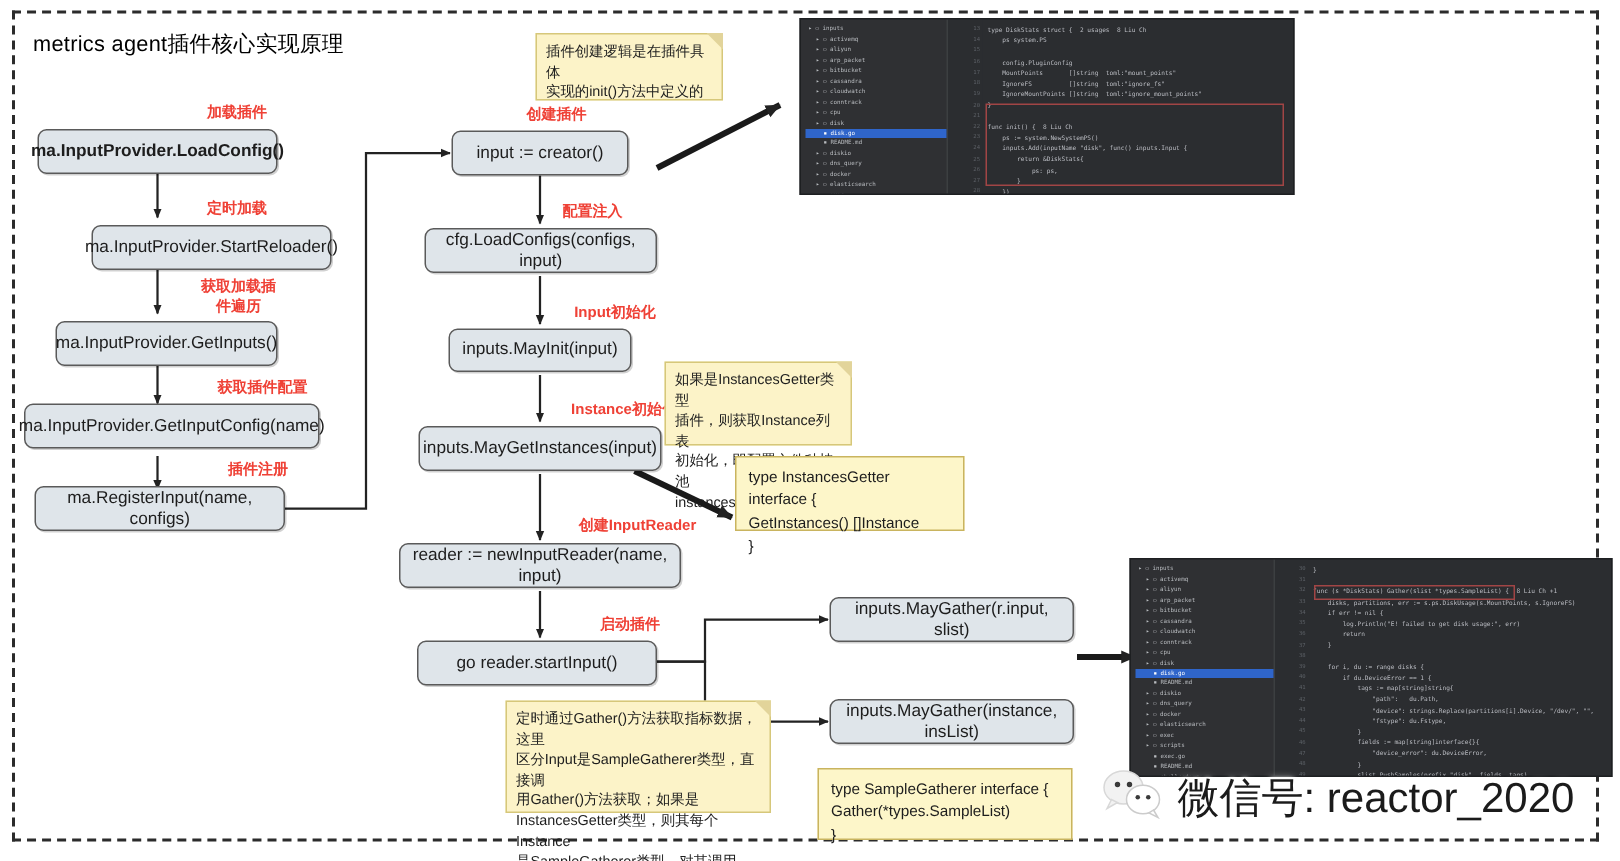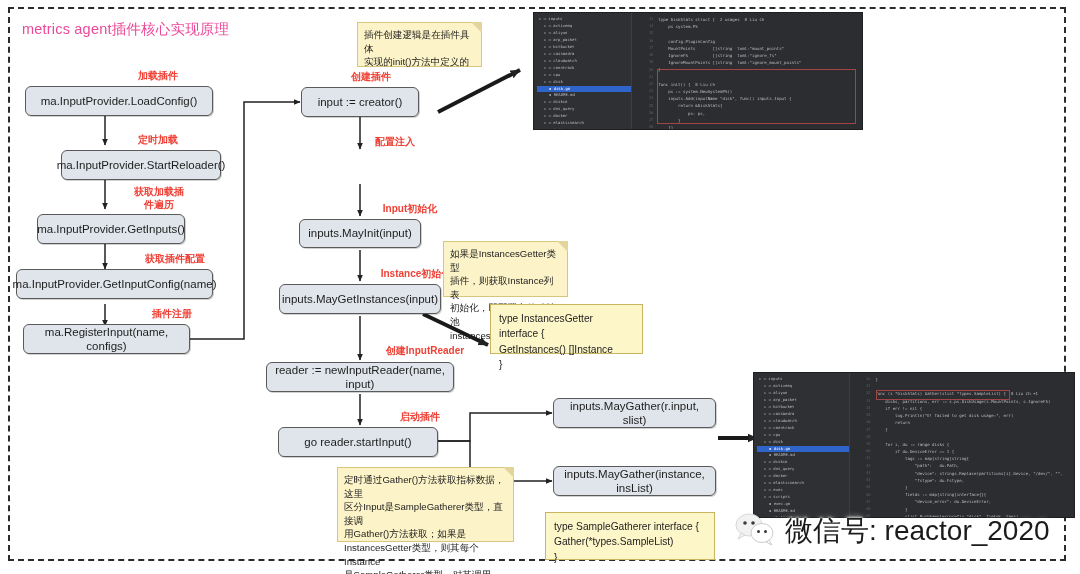--- a/index.html
+++ b/index.html
@@ -3,21 +3,21 @@
 <meta charset="utf-8">
 <style>
   html,body{margin:0;padding:0;background:#ffffff;}
   body{width:1080px;height:574px;overflow:hidden;
        font-family:"Liberation Sans","DejaVu Sans",sans-serif;}
   #canvas{position:relative;width:1080px;height:574px;background:#fff;}
 
   .dashed-frame{position:absolute;left:8px;top:7px;width:1058px;height:554px;
     border:2px dashed #2b2b2b;box-sizing:border-box;}
 
-  .title{position:absolute;left:22px;top:20px;font-size:14.5px;color:#ec4899;
+  .title{position:absolute;left:22px;top:20px;font-size:14.5px;color:#000000;
     letter-spacing:.2px;white-space:nowrap;}
 
   
   .node{position:absolute;box-sizing:border-box;background:#dfe5ea;
     border:1px solid #5a5a5a;border-radius:6px;color:#1d1d1d;
     font-size:11.5px;display:flex;align-items:center;justify-content:center;
     text-align:center;padding:0 6px;line-height:1.25;
     box-shadow:1px 1px 0 rgba(0,0,0,.18);}
 
   
@@ -99,39 +99,40 @@
       <path d="M438,441 L470,441 L470,481 L552,481" marker-end="url(#ah)"></path>
     </g>
 
     <g stroke="#1a1a1a" stroke-width="4" fill="none">
       <line x1="438" y1="112" x2="520" y2="70" marker-end="url(#ahb)"></line>
       <line x1="423" y1="314" x2="488" y2="345" marker-end="url(#ahb)"></line>
       <line x1="718" y1="438" x2="757" y2="438" marker-end="url(#ahb)"></line>
     </g>
   </svg>
 
-  <div class="node" style="left:25px;top:86px;width:188px;height:30px;">ma.InputProvider.LoadConfig()</div>
+  <div class="node" style="left:25px;top:86px;width:160px;height:30px;font-weight:bold;">ma.InputProvider.LoadConfig()</div>
   <div class="elabel" style="left:118px;top:70px;width:80px;">加载插件</div>
 
   <div class="node" style="left:25px;top:150px;width:160px;height:30px;margin-left:36px;">ma.InputProvider.StartReloader()</div>
   <div class="elabel" style="left:118px;top:134px;width:80px;">定时加载</div>
 
   <div class="node" style="left:37px;top:214px;width:148px;height:30px;">ma.InputProvider.GetInputs()</div>
   <div class="elabel" style="left:118px;top:186px;width:82px;">获取加载插
 件遍历</div>
 
   <div class="node" style="left:16px;top:269px;width:197px;height:30px;">ma.InputProvider.GetInputConfig(name)</div>
   <div class="elabel" style="left:130px;top:253px;width:90px;">获取插件配置</div>
 
   <div class="node" style="left:23px;top:324px;width:167px;height:30px;">ma.RegisterInput(name, configs)</div>
   <div class="elabel" style="left:130px;top:308px;width:84px;">插件注册</div>
 
   <div class="node" style="left:301px;top:87px;width:118px;height:30px;">input := creator()</div>
   <div class="elabel" style="left:336px;top:71px;width:70px;">创建插件</div>
 
+  <div class="node" style="left:283px;top:152px;width:155px;height:30px;">cfg.LoadConfigs(configs, input)</div>
   <div class="elabel" style="left:358px;top:136px;width:74px;">配置注入</div>
 
   <div class="node" style="left:299px;top:219px;width:122px;height:29px;">inputs.MayInit(input)</div>
   <div class="elabel" style="left:370px;top:203px;width:80px;">Input初始化</div>
 
   <div class="node" style="left:279px;top:284px;width:162px;height:30px;">inputs.MayGetInstances(input)</div>
   <div class="elabel" style="left:368px;top:268px;width:96px;">Instance初始化</div>
 
   <div class="node" style="left:266px;top:362px;width:188px;height:30px;">reader := newInputReader(name, input)</div>
   <div class="elabel" style="left:372px;top:345px;width:106px;">创建InputReader</div>

